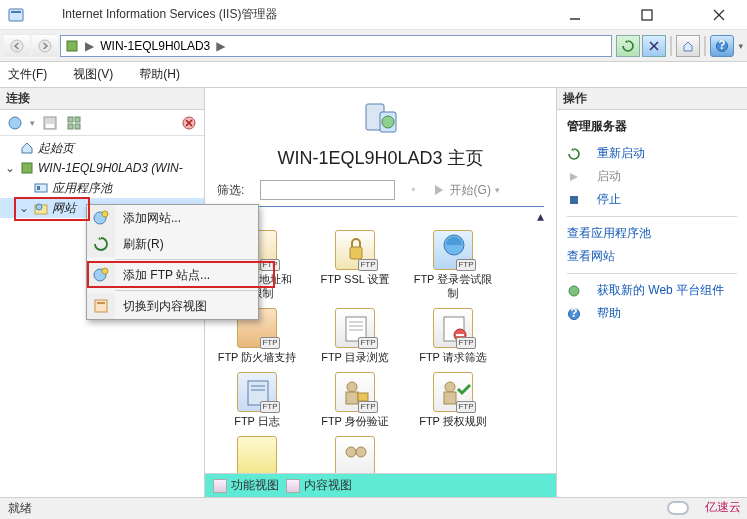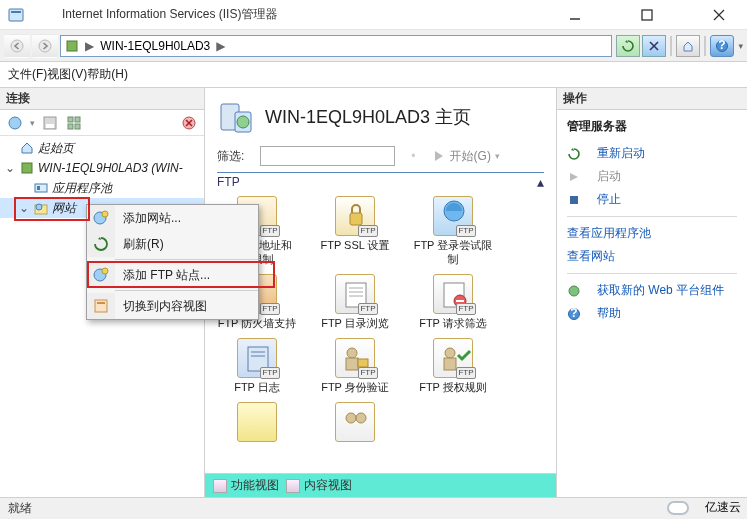--- a/index.html
+++ b/index.html
@@ -17,21 +17,21 @@
     .navbtn { width: 26px; height: 24px; display: inline-flex; align-items: center; justify-content: center; margin-right: 2px; border: 1px solid transparent; border-radius: 3px; background: linear-gradient(#fdfdfd,#e8e8e8); }
     .addr-field { flex: 1; height: 22px; border: 1px solid #7a9cc6; background: #fff; display: flex; align-items: center; padding: 0 4px; }
     .addr-field .sep { margin: 0 6px; color: #666; }
     .addr-right { display: flex; align-items: center; gap: 2px; margin-left: 4px; }
     .sqbtn { width: 24px; height: 22px; display: inline-flex; align-items: center; justify-content: center; border: 1px solid #8aa; background: linear-gradient(#d8f5d8,#b4e2b4); }
     .sqbtn.blue { background: linear-gradient(#d8ecff,#9fc9f2); border-color: #7aa; }
     .sqbtn.gray { background: linear-gradient(#fafafa,#ddd); border-color: #aaa; }
     .sqbtn.help { background: linear-gradient(#d0e8ff,#6aa6e0); border-color: #5b8cc2; border-radius: 3px; }
 
     
-    .menubar { height: 26px; display: flex; align-items: center; gap: 0; padding: 8px 8px; border-bottom: 1px solid #d0d0d0; background: #fff; }
+    .menubar { height: 26px; display: flex; align-items: center; gap: 26px; padding: 8px 8px; border-bottom: 1px solid #d0d0d0; background: #fff; }
     .menubar span { color: #222; }
 
     
     .workarea { display: flex; height: calc(519px - 30px - 32px - 26px - 22px); }
     .panel-title { background: #f0f0f0; height: 22px; padding: 0 6px; display: flex; align-items: center; border-bottom: 1px solid #d0d0d0; font-weight: bold; color: #333; }
 
     
     .conn { width: 205px; border-right: 1px solid #d0d0d0; display: flex; flex-direction: column; }
     .conn-toolbar { height: 26px; display: flex; align-items: center; gap: 6px; padding: 0 6px; border-bottom: 1px solid #e0e0e0; }
     .tool-i { width: 18px; height: 18px; display: inline-flex; align-items: center; justify-content: center; }
@@ -39,21 +39,21 @@
     .tree-row { height: 20px; display: flex; align-items: center; gap: 4px; padding-left: 4px; white-space: nowrap; }
     .tree-row .tw { width: 12px; text-align: center; color: #555; }
     .tree-row .lbl { color: #222; font-style: italic; }
     .tree-row.selected { background: #cee6ff; }
     .indent-1 { padding-left: 18px; }
     .highlight-box { border: 2px solid #d62424; position: absolute; pointer-events: none; }
     .hl-sites { left: 14px; top: 197px; width: 76px; height: 24px; }
 
     
     .center { flex: 1; border-right: 1px solid #d0d0d0; display: flex; flex-direction: column; background: #fff; }
-    .page-head { display: flex; align-items: center; gap: 10px; padding: 10px 12px 6px; }
+    .page-head { display: flex; align-items: center; gap: 10px; padding: 10px 12px 6px; flex-direction: column; }
     .page-head .bigicon { width: 38px; height: 38px; }
     .page-head h1 { font-size: 18px; font-weight: normal; color: #222; }
     .filterbar { display: flex; align-items: center; gap: 16px; padding: 4px 12px; }
     .filterbar .lab { color: #333; }
     .filterbar .combo { width: 135px; height: 20px; border: 1px solid #aaa; background: #fff; display: flex; align-items: center; padding: 0 4px; justify-content: space-between; font-size:11px; }
     .filterbar .startbtn { display: flex; align-items: center; gap: 4px; color: #888; }
     .groupbar { margin: 2px 12px 0; border-top: 1px solid #5a87c2; display: flex; align-items: center; color: #335; padding-top: 1px; }
     .groupbar .gl { flex: 1; color: #336; font-weight: normal; }
     .groupbar .caret { color: #336; font-size: 14px; }
     .feature-grid { flex: 1; padding: 6px 12px; overflow: hidden; }
@@ -78,21 +78,21 @@
     
     .ctxmenu { position: absolute; left: 86px; top: 204px; width: 173px; background: #f5f5f5; border: 1px solid #a0a0a0; box-shadow: 2px 3px 6px rgba(0,0,0,0.3); }
     .ctx-item { height: 26px; display: flex; align-items: center; }
     .ctx-gutter { width: 28px; display: flex; align-items: center; justify-content: center; background: #eee; height: 100%; }
     .ctx-label { padding-left: 8px; flex: 1; color: #222; }
     .ctx-sep { height: 1px; background: #d0d0d0; margin: 2px 0 2px 28px; }
     .hl-addftp { position: absolute; left: 87px; top: 261px; width: 188px; height: 27px; border: 2px solid #d62424; pointer-events: none; }
 
     
     .statusbar { position: absolute; left: 0; right: 0; bottom: 0; height: 22px; border-top: 1px solid #d0d0d0; background: #f0f0f0; display: flex; align-items: center; padding: 8px 8px; color: #333; }
-    .watermark { position: absolute; right: 6px; bottom: 3px; color: #000000; font-size: 14px; display: flex; align-items: center; gap: 16px; }
+    .watermark { position: absolute; right: 6px; bottom: 3px; color: #be185d; font-size: 14px; display: flex; align-items: center; gap: 16px; }
     .watermark .cloud { width:22px; height:14px; border:2px solid #b7c2cd; border-radius: 10px; background:#fff; }
 
     
     svg { display: block; }
   </style>
 </head>
 <body>
 
 <div class="titlebar">
   <span class="icon">

